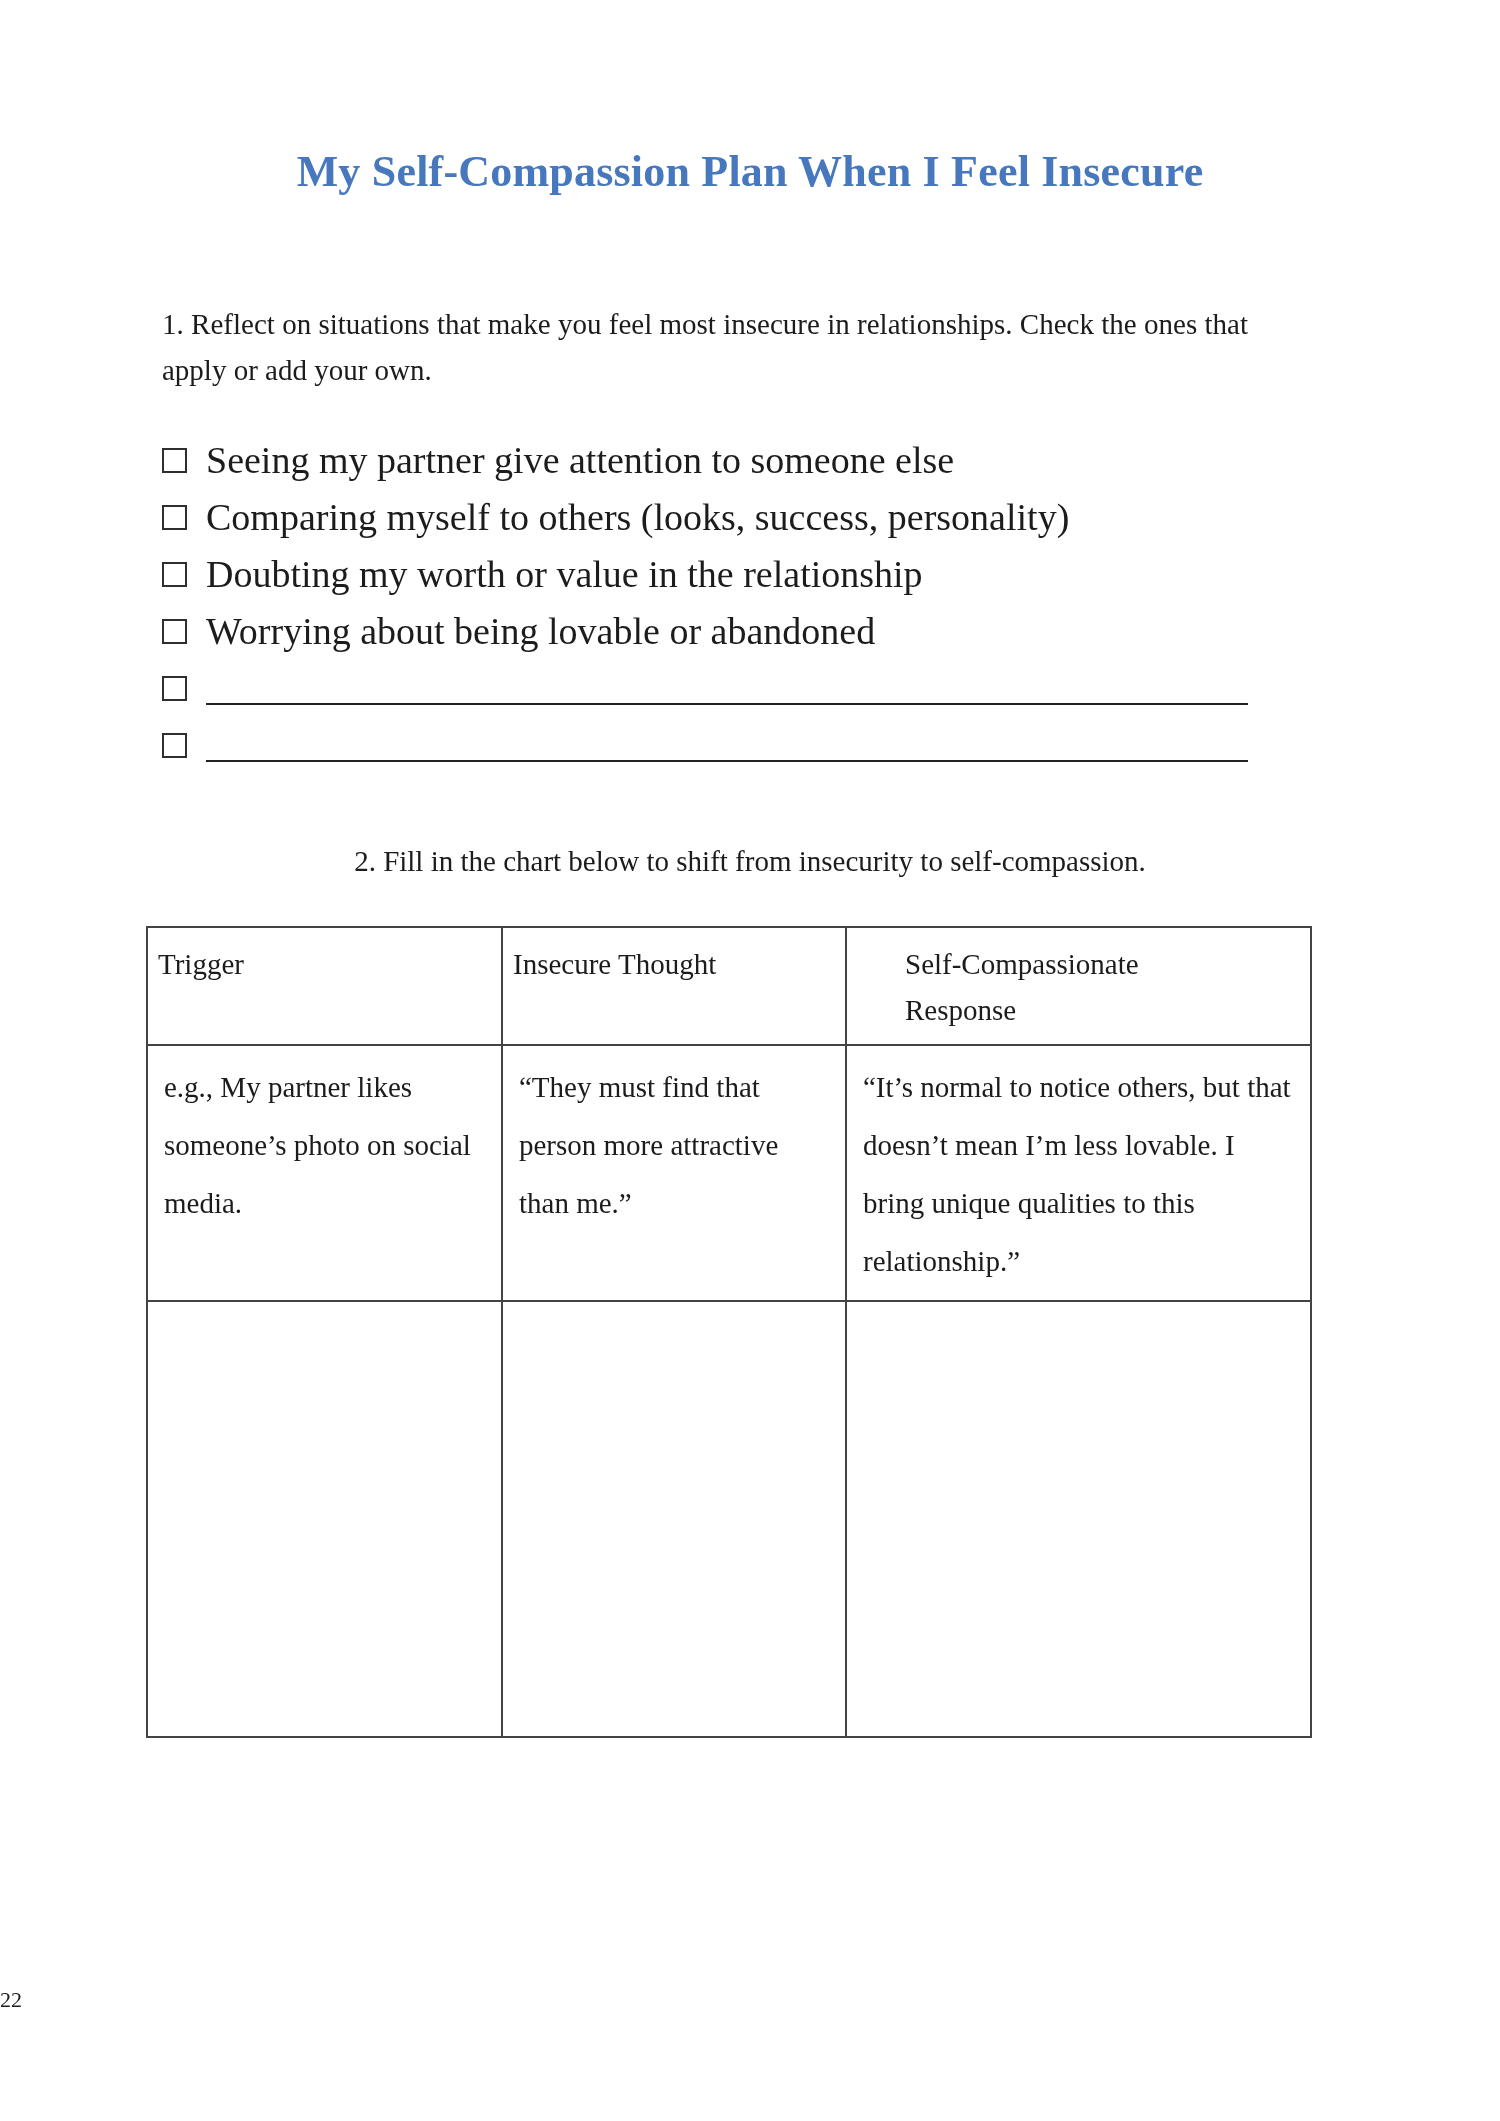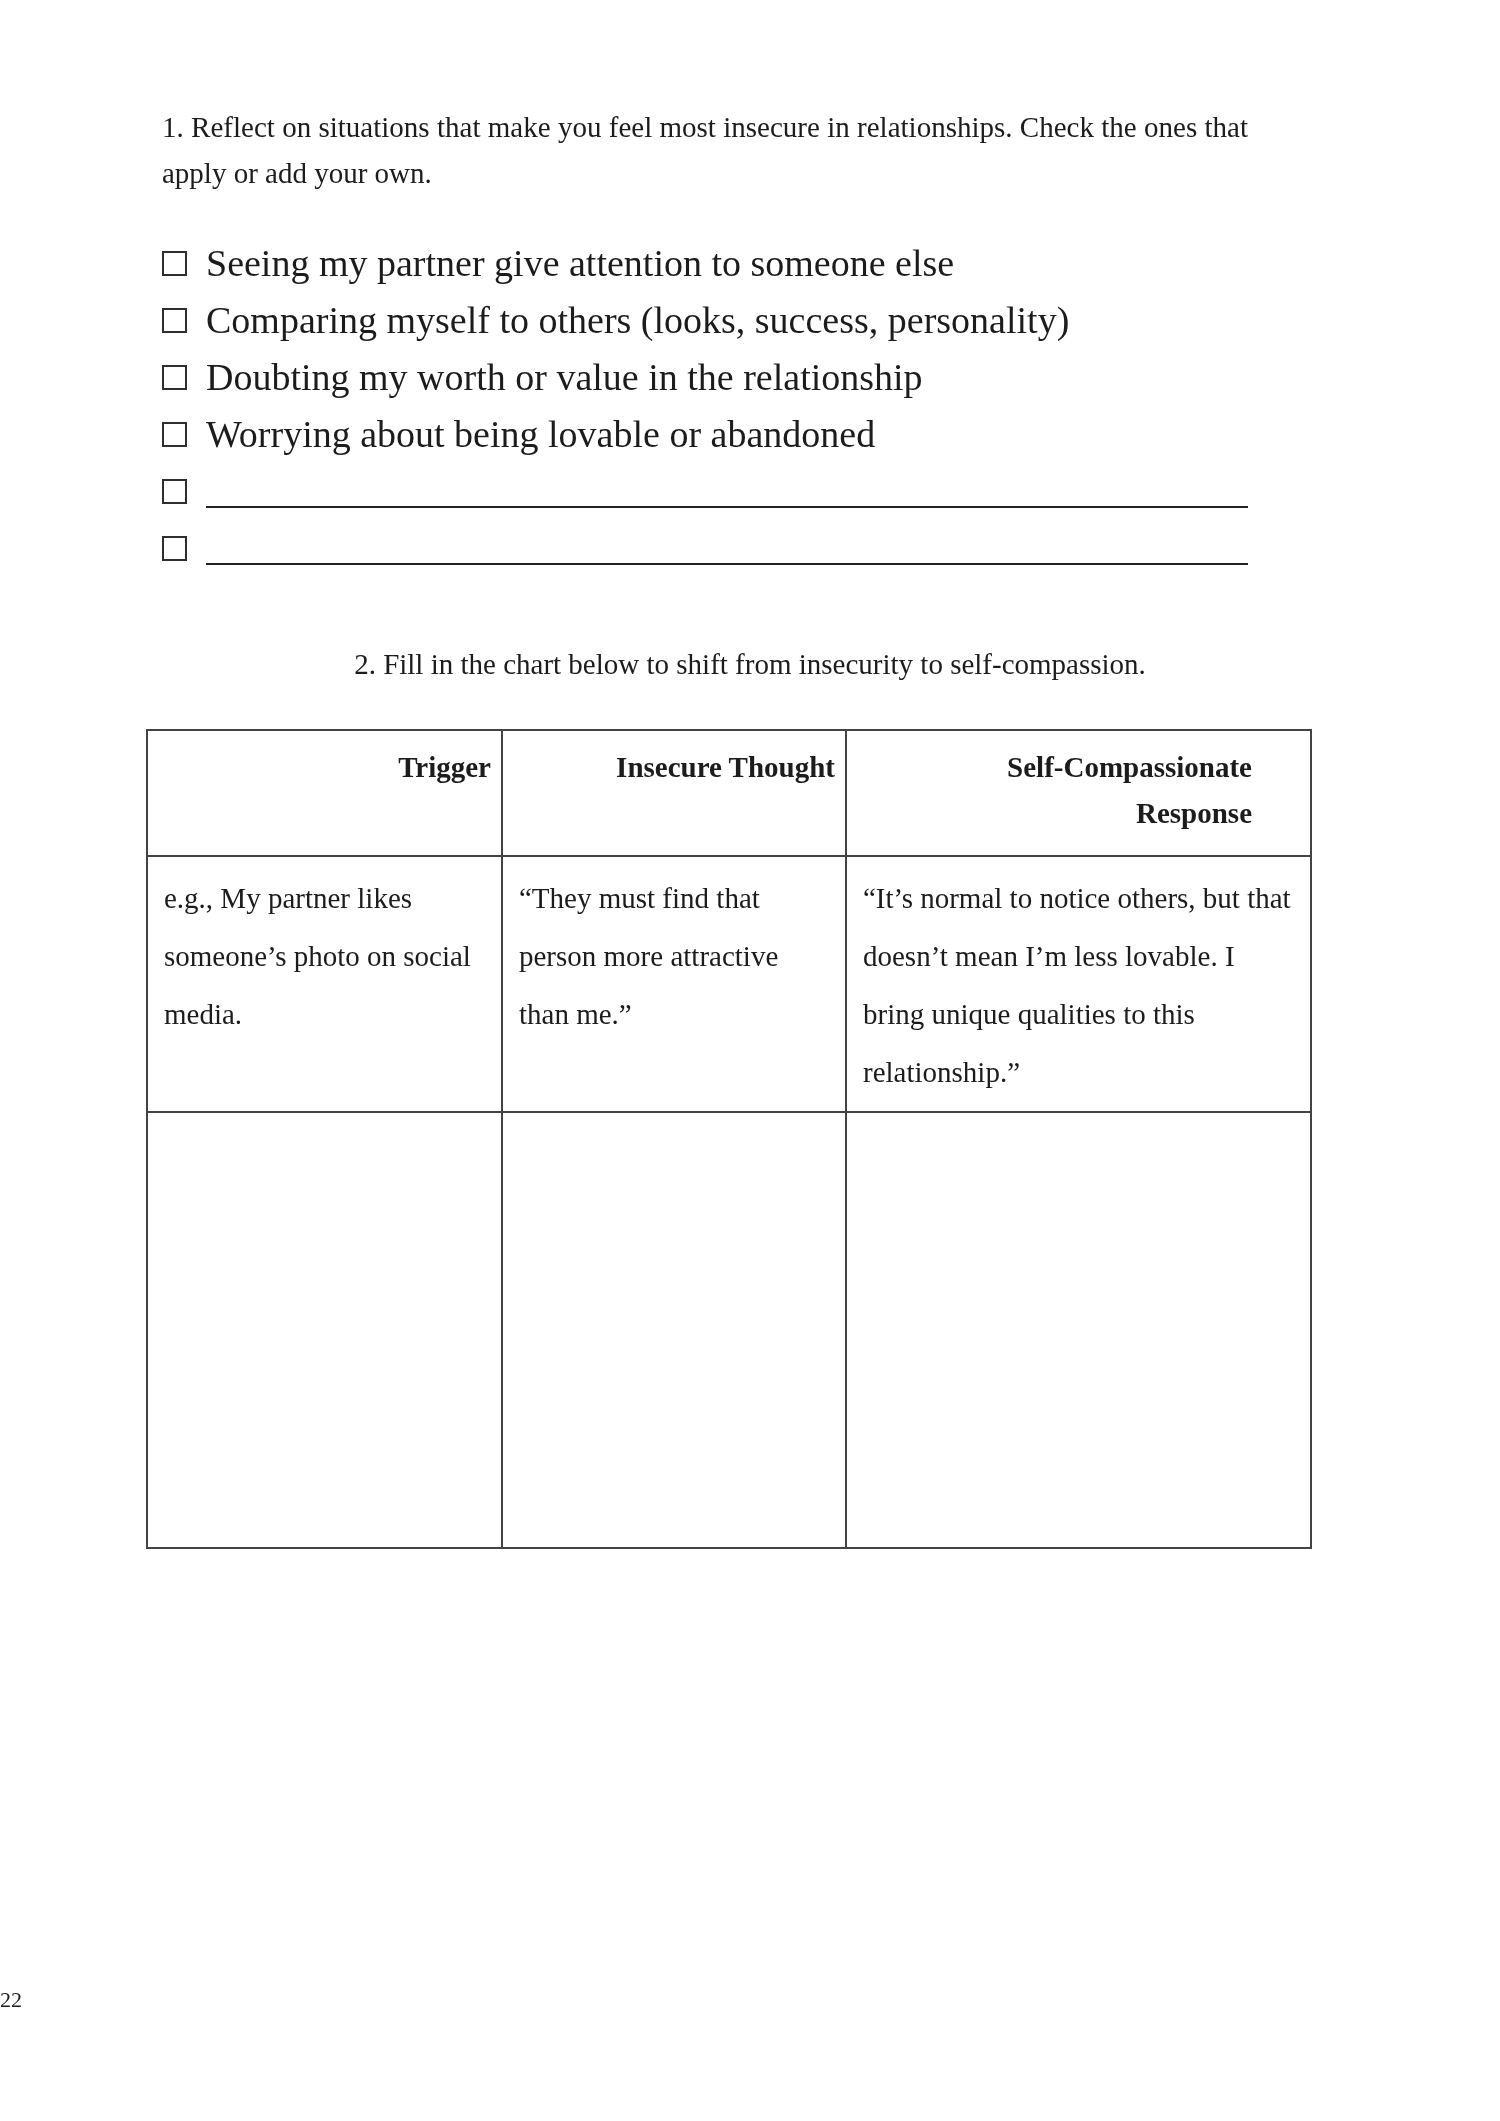--- a/index.html
+++ b/index.html
@@ -63,23 +63,23 @@
     margin: 42px 0 0 -16px;
     width: 1164px;
     table-layout: fixed;
   }
   .chart th, .chart td {
     border: 2px solid #434343;
     vertical-align: top;
     font-size: 29px;
   }
   .chart th {
-    font-weight: 700;
-    text-align: right;
-    padding: 14px 10px 18px;
+    font-weight: 400;
+    text-align: left;
+    padding: 14px 10px 10px;
     height: 118px;
     line-height: 1.58;
   }
   .chart th.col-response-pad { padding-left: 58px; padding-right: 58px; }
   .chart td {
     padding: 12px 14px 10px 16px;
     line-height: 2.0;
   }
   .chart tr.example-row td { height: 238px; }
   .chart tr.empty-row td { height: 436px; }
@@ -93,20 +93,21 @@
     width: 100%;
     font-size: 22px;
     color: #1c1c1c;
   }
 </style>
 </head>
 <body>
 
 <div class="page">
 
+  <h1 class="title">My Self-Compassion Plan When I Feel Insecure</h1>
 
   <div class="body-copy">
 
     <p class="instruction">1. Reflect on situations that make you feel most insecure in relationships. Check the ones that apply or add your own.</p>
 
     <ul class="checklist">
       <li class="check-item">
         <span class="checkbox"></span>
         <span>Seeing my partner give attention to someone else</span>
       </li>

